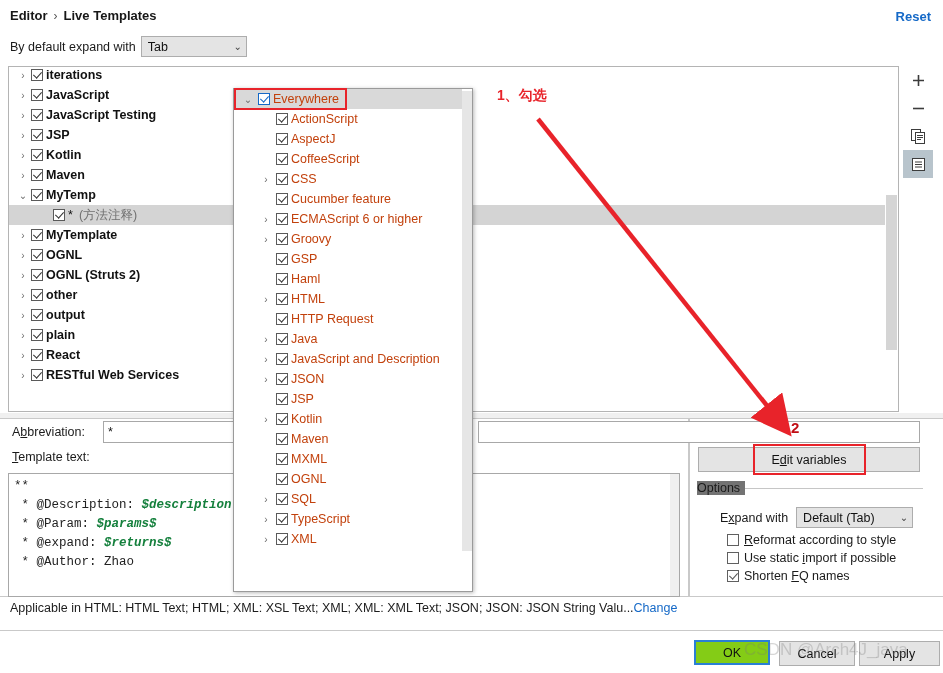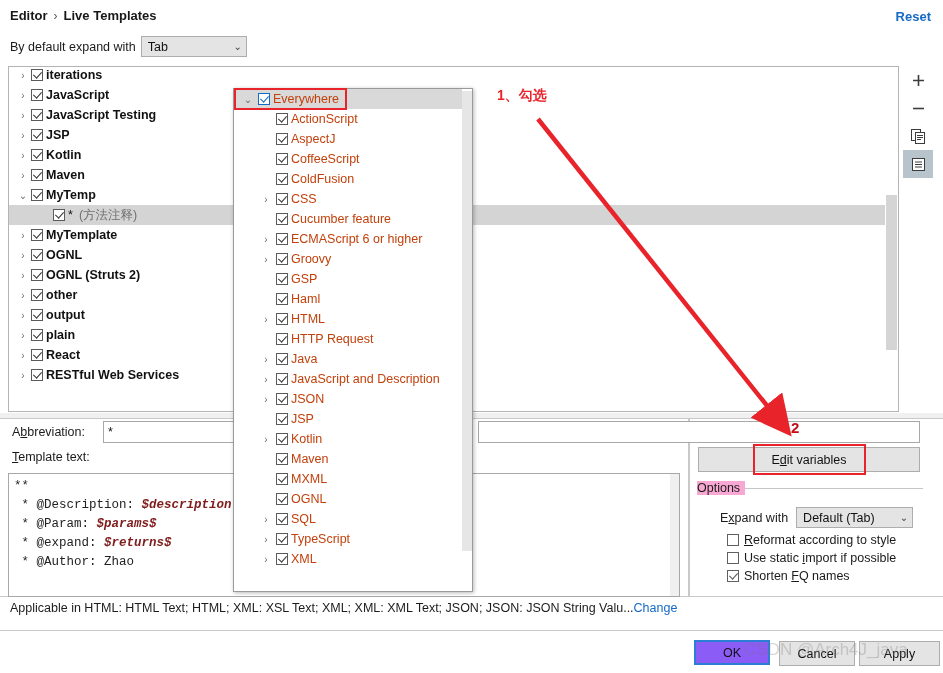--- a/index.html
+++ b/index.html
@@ -92,55 +92,55 @@
   .desc-input {
     position:absolute; left:478px; top:421px; width:442px; height:22px;
     border:1px solid #a8a8a8; background:#fff; z-index:5;
   }
   .tmpl-box {
     position:absolute; left:8px; top:473px; width:672px; height:124px;
     border:1px solid #a8a8a8; background:#fff; overflow:hidden;
     font-family:"Liberation Mono", monospace; font-size:12.5px; line-height:19px; padding:3px 5px;
   }
   .tmpl-box .ln { white-space:pre; color:#222; }
-  .tmpl-box .var { color:#7f1d1d; font-weight:bold; font-style:italic; }
+  .tmpl-box .var { color:#15803d; font-weight:bold; font-style:italic; }
   .tmpl-scroll { position:absolute; right:0; top:0; width:9px; height:122px; background:#f0f0f0; }
 
   
   .applicable { position:absolute; left:10px; top:601px; font-size:12.5px; color:#1c1c1c; white-space:nowrap; }
   .applicable .chg { color:#1569c7; cursor:pointer; }
 
   
   .edit-var-btn {
     position:absolute; left:698px; top:447px; width:222px; height:25px;
     background:#e4e4e4; border:1px solid #adadad; display:flex;
     align-items:center; justify-content:center; font-size:12.5px; color:#111; cursor:pointer;
   }
   .evb-hl { position:absolute; left:753px; top:444px; width:113px; height:31px; border:2px solid #e8232a; z-index:20; pointer-events:none; }
   .options-fs { position:absolute; left:697px; top:489px; width:226px; height:72px; }
-  .options-legend { position:absolute; left:0; top:-8px; background:#f9a8d4; padding-right:5px; font-size:12.5px; color:#1a1a1a; }
+  .options-legend { position:absolute; left:0; top:-8px; background:#737373; padding-right:5px; font-size:12.5px; color:#1a1a1a; }
   .options-rule { position:absolute; left:48px; top:-1px; right:0; height:1px; background:#c6c6c6; }
   .opt-row { position:absolute; display:flex; align-items:center; font-size:12.5px; color:#1a1a1a;justify-content:space-between; }
   .ocb { width:12px; height:12px; border:1px solid #606060; background:#fff; position:relative; margin-right:5px; flex:none; }
   .ocb.checked::after {
     content:""; position:absolute; left:3px; top:0px; width:4px; height:7px;
     border:solid #555; border-width:0 1.6px 1.6px 0; transform:rotate(42deg);
   }
   .combo2 {
     background:#e4e4e4; border:1px solid #adadad; height:21px; display:flex; align-items:center;
     justify-content:space-between; padding:0 4px 0 6px; font-size:12.5px; color:#111; width:117px; cursor:pointer;
   }
 
   
   .bottombar { position:absolute; left:0; top:632px; width:943px; height:41px; background:#fff; }
   .btn {
     position:absolute; height:25px; width:76px; background:#e4e4e4; border:1px solid #adadad;
     display:flex; align-items:center; justify-content:center; font-size:12.5px; color:#111; cursor:pointer;
   }
-  .btn.primary { background:#8b5cf6; border:2px solid #2a7fd4; }
+  .btn.primary { background:#84cc16; border:2px solid #2a7fd4; }
   .watermark {
     position:absolute; left:744px; top:640px; font-size:17px; color:rgba(120,120,120,.30);
     font-family:"Liberation Sans", sans-serif; pointer-events:none; white-space:nowrap; z-index:70;
   }
 
   
   .anno1 { position:absolute; left:497px; top:87px; font-size:14px; font-weight:bold; color:#e8232a; z-index:65; }
   .anno2 { position:absolute; left:791px; top:419px; font-size:15px; font-weight:bold; color:#c00d14; z-index:65; }
   .arrow-svg { position:absolute; left:0; top:0; width:943px; height:673px; pointer-events:none; z-index:64; }
 
@@ -362,26 +362,20 @@
           <span class="plbl">AspectJ</span>
         </div>
         <div class="prow">
           <span style="width: 18px; flex: 0 0 auto;"></span>
           <span class="parrow none">›</span>
           <span class="cb checked"></span>
           <span class="plbl">CoffeeScript</span>
         </div>
         <div class="prow">
           <span style="width: 18px; flex: 0 0 auto;"></span>
-          <span class="parrow none">›</span>
-          <span class="cb checked"></span>
-          <span class="plbl">ColdFusion</span>
-        </div>
-        <div class="prow">
-          <span style="width: 18px; flex: 0 0 auto;"></span>
           <span class="parrow">›</span>
           <span class="cb checked"></span>
           <span class="plbl">CSS</span>
         </div>
         <div class="prow">
           <span style="width: 18px; flex: 0 0 auto;"></span>
           <span class="parrow none">›</span>
           <span class="cb checked"></span>
           <span class="plbl">Cucumber feature</span>
         </div>

